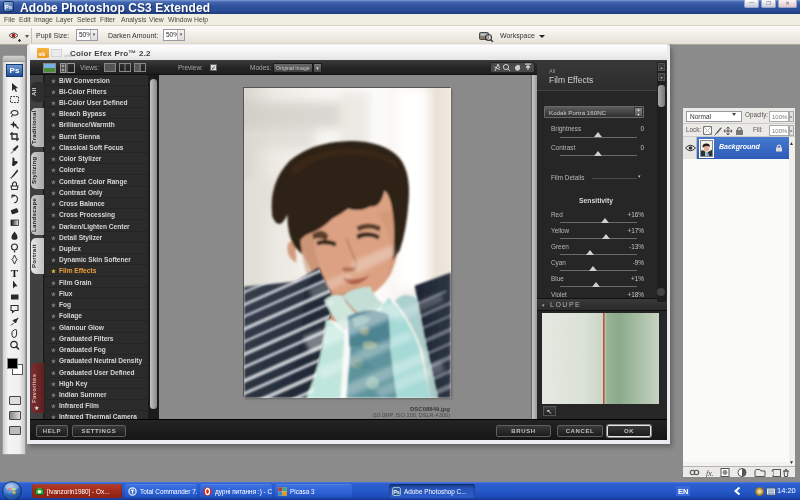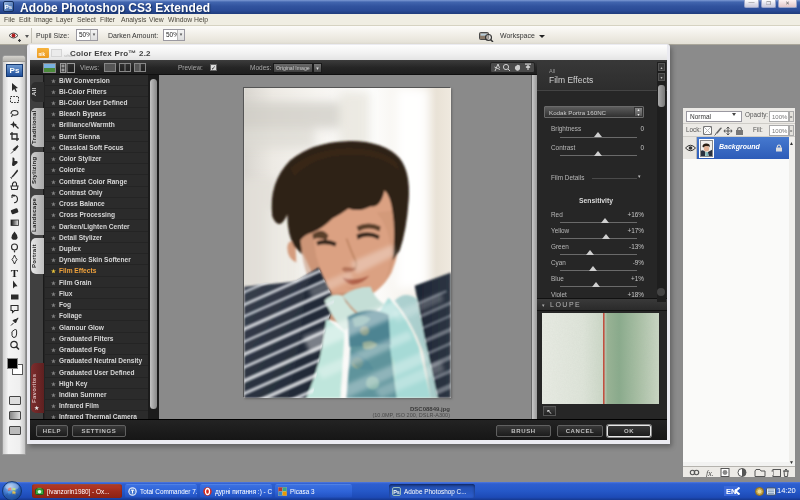--- a/index.html
+++ b/index.html
@@ -610,21 +610,21 @@
         </svg></span>
       <span class="ttx">Picasa 3</span>
     </div>
     <div class="tbtn" style="left:389px; width:86px; background:linear-gradient(180deg,#1c44a0 0%,#2350b4 20%,#2857c0 60%,#2e5fd0 100%); box-shadow:inset 0 1px 3px rgba(0,0,10,.5);">
       <span class="ticon"><svg width="9" height="9" viewBox="0 0 9 9">
           <rect x="0.5" y="0.5" width="8" height="8" rx="1.5" fill="#2d5aa0" stroke="#9bb"></rect>
           <text x="4.5" y="6.8" font-size="5.5" font-weight="bold" text-anchor="middle" fill="#fff">Ps</text>
         </svg></span>
       <span class="ttx">Adobe Photoshop C...</span>
     </div>
-  <div class="abs" style="left:724px; top:4px; color:#fff; font-size:7.5px; font-weight:bold; background:#3a68d8; padding:0.5px 2px;">EN</div>
+  <div class="abs" style="left:676px; top:4px; color:#fff; font-size:7.5px; font-weight:bold; background:#3a68d8; padding:0.5px 2px;">EN</div>
   <svg class="abs" style="left:734px; top:5px;" width="8" height="8" viewBox="0 0 8 8">
       <path d="M5.5 0.5 L1.5 4 L5.5 7.5" fill="none" stroke="#fff" stroke-width="2"></path>
     </svg>
   <svg class="abs" style="left:755px; top:5px;" width="9" height="9" viewBox="0 0 9 9">
       <circle cx="4.5" cy="4.5" r="4" fill="#c8a84a" stroke="#8a6a20"></circle>
       <circle cx="4.5" cy="4.5" r="2" fill="#e8d898"></circle>
     </svg>
   <svg class="abs" style="left:766px; top:5px;" width="10" height="9" viewBox="0 0 10 9">
       <rect x="0.5" y="1" width="9" height="7" rx="1" fill="#dfe8f8" stroke="#456"></rect>
       <path d="M2 3 H8 M2 4.7 H8 M2 6.4 H8" stroke="#68a" stroke-width="0.8"></path>

